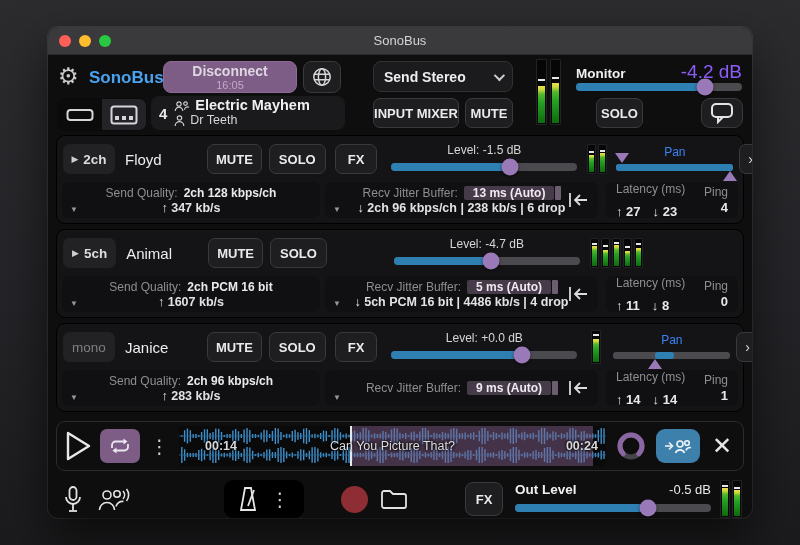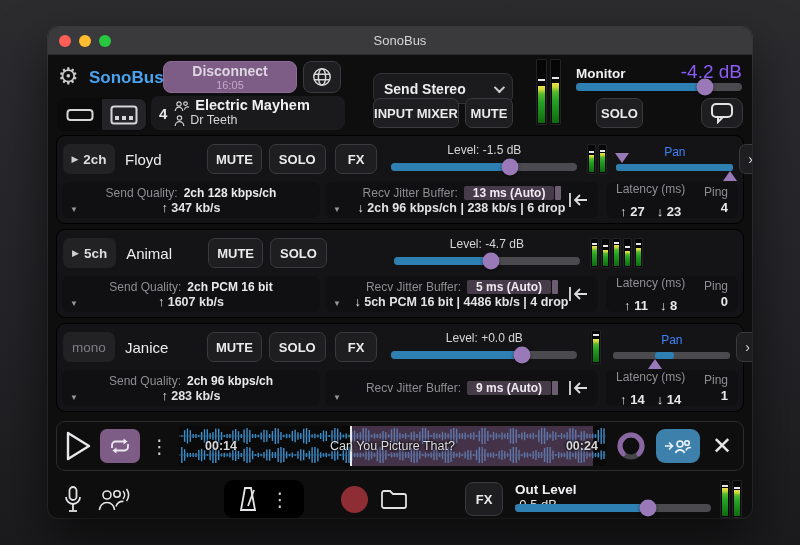--- a/index.html
+++ b/index.html
@@ -22,21 +22,21 @@
   .abs{position:absolute;}
   .gear{left:2px;top:4px;font-size:23px;color:#c9c9cb;line-height:1;}
   .appname{left:33px;top:7px;font-size:17px;font-weight:700;color:#4aa3f0;}
   .btn{background:#1e1e20;border:1px solid #3a3a3e;border-radius:7px;color:#eaeaec;
     font-size:13px;font-weight:700;display:flex;align-items:center;justify-content:center;cursor:pointer;}
   .btn-disconnect{left:107px;top:0;width:134px;height:32px;background:#7d5c86;border:1px solid #8d6b96;
     border-radius:8px;display:flex;flex-direction:column;align-items:center;justify-content:center;}
   .btn-disconnect .d1{font-size:14px;color:#ded7e2;font-weight:700;line-height:15px;}
   .btn-disconnect .d2{font-size:11px;color:#c3a7c9;line-height:12px;}
   .btn-globe{left:247px;top:0;width:38px;height:32px;border-radius:8px;}
-  .dd{left:317px;top:12px;width:140px;height:31px;background:#1b1b1d;border:1px solid #323235;border-radius:8px;
+  .dd{left:317px;top:0;width:140px;height:31px;background:#1b1b1d;border:1px solid #323235;border-radius:8px;
     display:flex;align-items:center;padding:0 10px;color:#ededef;font-size:14px;font-weight:600;cursor:pointer;}
   .dd .chev{margin-left:auto;width:8px;height:8px;border-right:2px solid #cfcfd1;border-bottom:2px solid #cfcfd1;
     transform:rotate(45deg) translateY(-2px);}
   .mainmeters{left:480px;top:-2px;display:flex;gap:3px;}
   .monitorblock{left:520px;top:0;right:2px;}
   .monrow{display:flex;justify-content:space-between;align-items:baseline;height:17px;gap:22px;}
   .monlabel{font-size:13.5px;color:#f0f0f2;font-weight:600;}
   .mondb{font-size:19px;color:#8b5cf6;}
   .toggles{left:1px;top:37px;display:flex;background:#161618;border-radius:8px;overflow:hidden;border:1px solid #0a0a0a;}
   .tgl{width:44px;height:31px;display:flex;align-items:center;justify-content:center;cursor:pointer;}
@@ -106,21 +106,21 @@
   .sp2{flex:1;margin-left:5px;}
   .sp3{flex:0 0 132px;margin-left:8px;flex-direction:row;justify-content:space-between;padding:0 10px;align-items:center;}
   .sline{font-size:12px;line-height:14px;display:flex;gap:6px;align-items:center;color:#e6e6e8;}
   .slabel{color:#8e8e92;}
   .sval{color:#eaeaec;font-weight:700;}
   .srate{color:#e2e2e4;font-size:12.5px;font-weight:600;}
   .collapse{position:absolute;left:8px;bottom:4px;font-size:8px;color:#98989c;cursor:pointer;}
   .jchip{background:#463b49;border-radius:2px;padding:0 9px;color:#f0eaf2;font-weight:700;position:relative;margin-right:6px;}
   .jchip::after{content:"";position:absolute;right:-7px;top:0;bottom:0;width:6px;background:#6d5d70;border-radius:1px;}
   .resetjb{position:absolute;right:9px;top:50%;transform:translateY(-50%);cursor:pointer;}
-  .latcol{display:flex;flex-direction:column;align-items:center;gap:8px;}
+  .latcol{display:flex;flex-direction:column;gap:8px;}
   .latvals{display:flex;gap:12px;font-size:13px;color:#e8e8ea;font-weight:700;}
   .pingcol{display:flex;flex-direction:column;align-items:flex-end;gap:1px;}
   .pingval{font-size:13px;color:#e8e8ea;font-weight:700;}
   .dimlab{font-size:12px;color:#8e8e92;}
 
   
   .transport{margin-top:9px;border:1px solid #2c2c2f;border-radius:9px;height:50px;
     display:flex;align-items:center;padding:0 7px;gap:8px;}
   .tico{display:flex;align-items:center;justify-content:center;cursor:pointer;}
   .loopbtn{width:40px;height:34px;background:#7d5c86;border-radius:7px;display:flex;align-items:center;justify-content:center;cursor:pointer;}
@@ -139,21 +139,21 @@
   .xbtn{font-size:24px;color:#e6e6e8;padding:0 4px;cursor:pointer;line-height:1;}
 
   
   .bottom{margin-top:5px;height:46px;display:flex;align-items:center;padding:0 2px;}
   .metropill{margin-left:94px;width:80px;height:38px;background:#000;border-radius:9px;
     display:flex;align-items:center;justify-content:center;gap:10px;cursor:pointer;}
   .recbtn{margin-left:37px;width:27px;height:27px;border-radius:50%;background:#8e2d34;cursor:pointer;}
   .folder{margin-left:12px;}
   .fxbtn{margin-left:57px;width:38px;height:34px;border-radius:8px;}
   .outblock{flex:1;margin-left:12px;max-width:196px;}
-  .outrow{display:flex;justify-content:space-between;align-items:baseline;height:17px;flex-direction:column;}
+  .outrow{display:flex;justify-content:space-between;align-items:baseline;height:17px;}
   .outlabel{font-size:13.5px;color:#f0f0f2;font-weight:600;}
   .outdb{font-size:13px;color:#e8e8ea;}
   .outmeters{margin-left:9px;}
   svg{display:block;}
 </style>
 </head>
 <body>
 
 <div class="window">
   <div class="titlebar">

